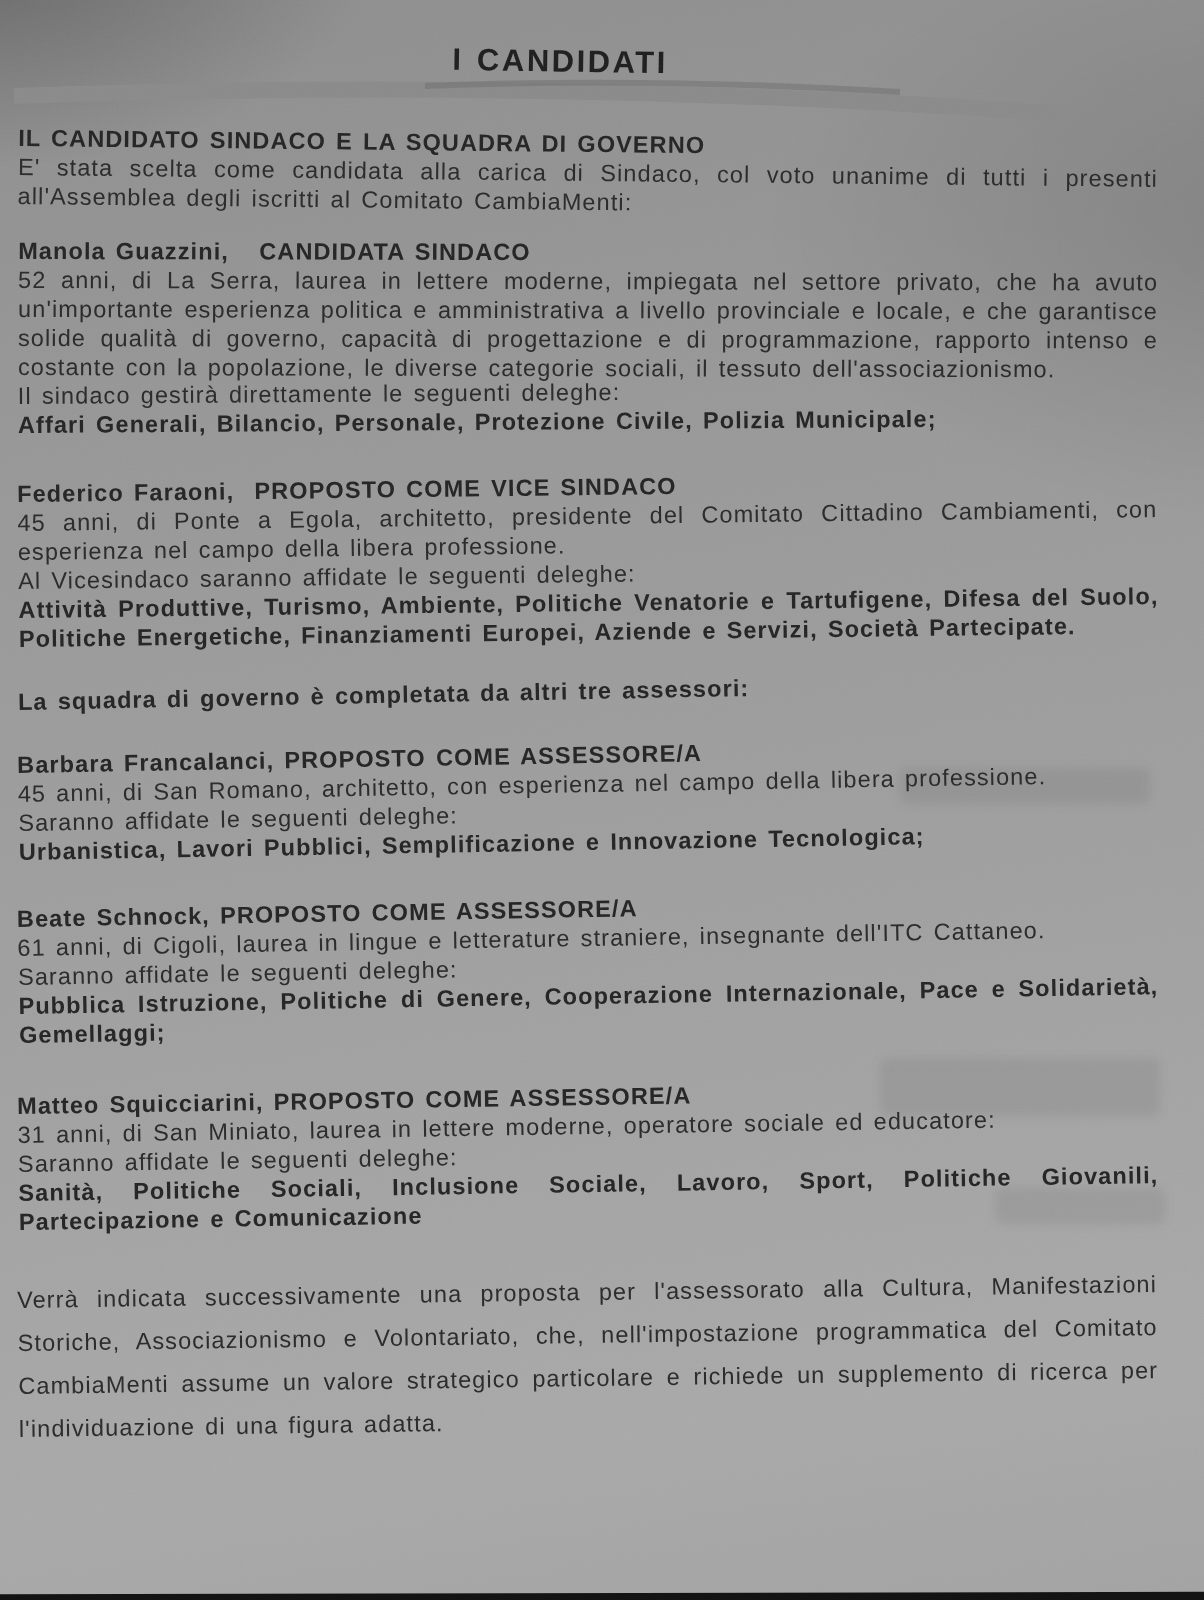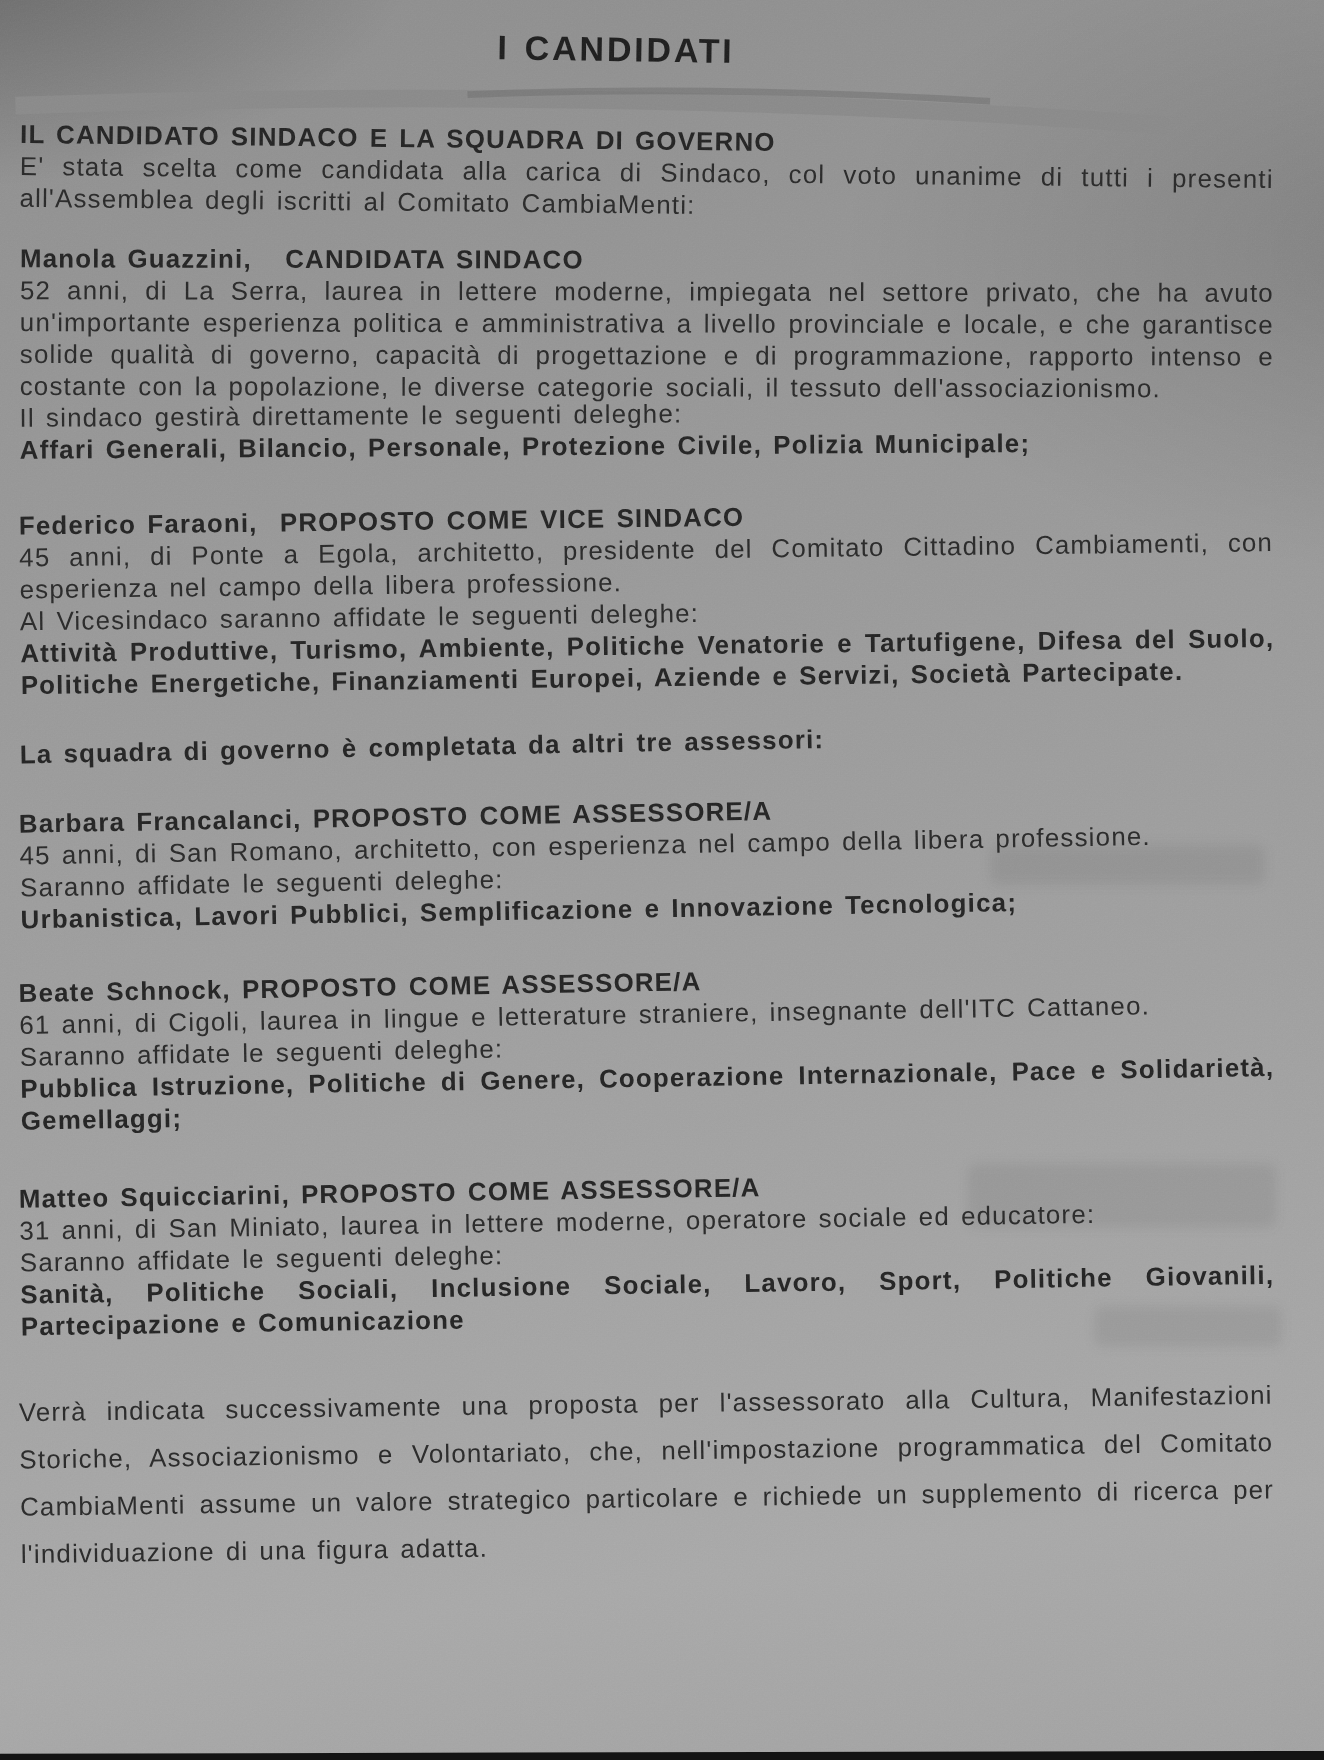--- a/index.html
+++ b/index.html
@@ -10,21 +10,21 @@
     background:
       radial-gradient(ellipse 700px 380px at -4% -4%, rgba(0,0,0,0.30), rgba(0,0,0,0) 62%),
       radial-gradient(ellipse 900px 500px at 108% 14%, rgba(0,0,0,0.14), rgba(0,0,0,0) 60%),
       linear-gradient(172deg, #8e8e8e 0%, #989898 28%, #a0a0a0 58%, #a9a9a9 86%, #a3a3a3 100%);
     font-family:"Liberation Sans","DejaVu Sans",sans-serif;
     color:#282828;
   }
   .content{
     position:relative;
     z-index:2;
-    padding:28px 46px 0 18px;
+    padding:44px 46px 0 18px;
     font-size:23.5px;
     line-height:29px;
     letter-spacing:1.1px;
     word-spacing:2.5px;
     filter:blur(0.3px);
   }
   .title{
     margin:0 0 44px 0;
     text-align:center;
     font-size:31px;

